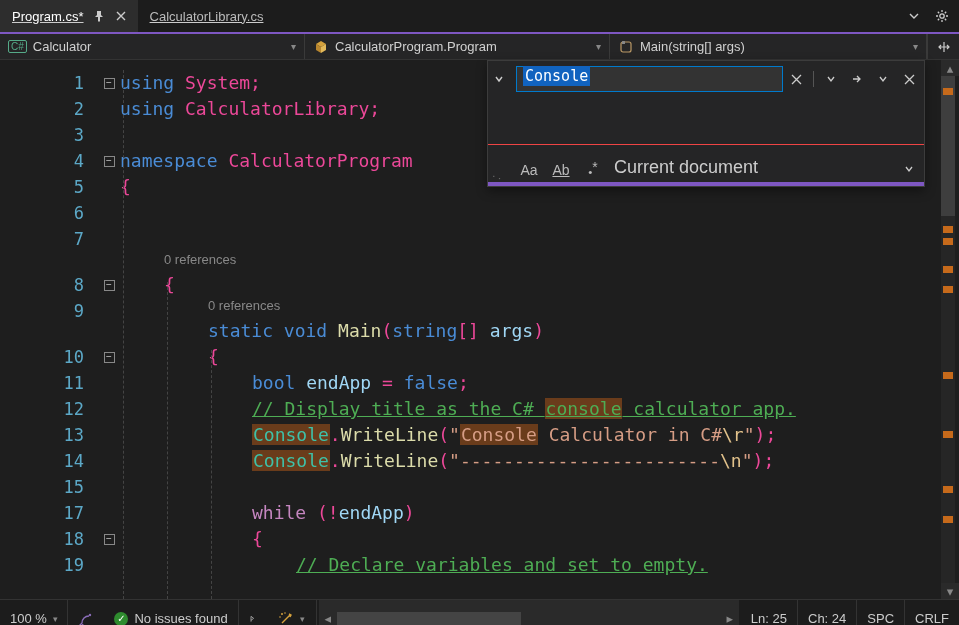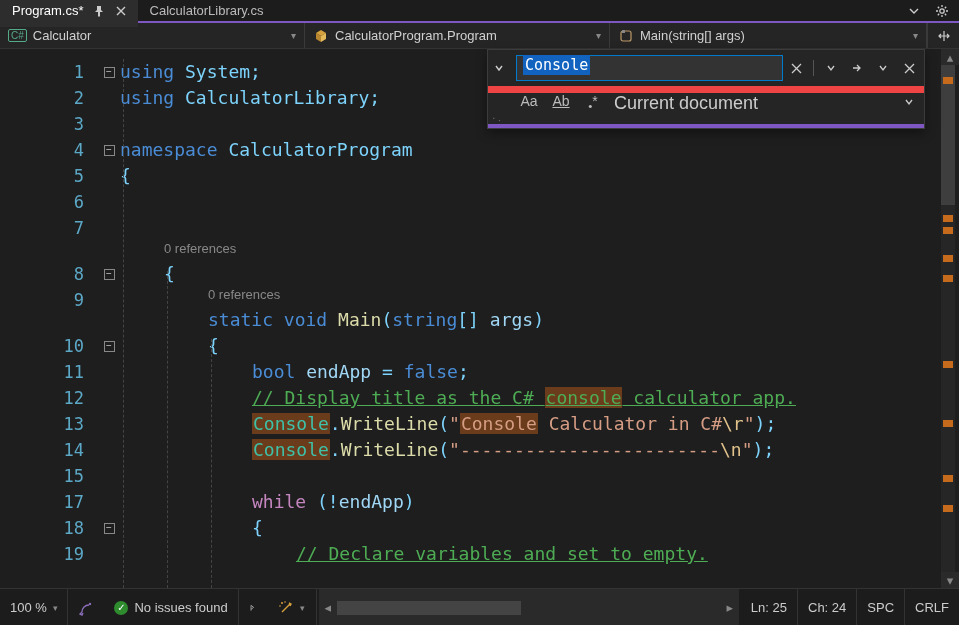--- a/index.html
+++ b/index.html
@@ -6,23 +6,24 @@
 body {
   width:959px; height:625px;
   background:#1e1e1e;
   font-family:"Segoe UI",sans-serif;
   font-size:13px; color:#ccc;
   overflow:hidden;
   position:relative;
 }
 
 .tab-strip {
-  height:21px; background:#1c1c1c;
+  height:32px; background:#1c1c1c;
   display:flex; align-items:center;
   position:relative;
+  text-decoration:underline;
 }
 .tab {
   height:32px; padding:0 10px 0 12px;
   display:flex; align-items:center; gap:8px;
   color:#bbb; cursor:pointer;
 }
 .tab.active { background:#2d2d2d; color:#fff; }
 .tab-close { width:14px; height:14px; display:flex; align-items:center; justify-content:center; color:#ccc; }
 .tab-pin { width:14px; display:flex; align-items:center; justify-content:center; color:#ccc; }
 .tab-right-icons {
@@ -75,21 +76,21 @@
 }
 .code-col {
   flex:1; padding-top:10px;
   font-family:Consolas,monospace; font-size:18px;
   position:relative;
 }
 .code-col .row { height:26px; line-height:26px; white-space:pre;}
 .codelens { height:20px; font-family:"Segoe UI",sans-serif; font-size:13px; color:#888; padding-left:0;}
 .vguide { position:absolute; top:10px; bottom:0; border-left:1px dashed #444;}
 
-.kw{color:#4a8cd6;} .typ{color:#3ec1a8;} .str{color:#d69d85;} .cmt{color:#4ead54;text-decoration:underline;} .id{color:#7dd3fc;} .par{color:#a0d7f5;} .esc{color:#e2c28b;}
+.kw{color:#4a8cd6;} .typ{color:#3ec1a8;} .str{color:#d69d85;} .cmt{color:#4ead54;text-decoration:underline;} .id{color:#ec4899;} .par{color:#a0d7f5;} .esc{color:#e2c28b;}
 .hl1 { background:#264f78; color:#fff; padding:0 1px;}
 .hl2 { background:#6a3c1b; padding:0 1px;}
 
 .find {
   position:absolute; top:0; right:34px;
   width:438px; background:#252526;
   border:1px solid #3c3c3c;
   z-index:5;
   box-shadow:0 4px 10px rgba(0,0,0,.4);
 }
@@ -99,23 +100,24 @@
 }
 .find-expand { width:18px; color:#ccc; text-align:center; cursor:pointer;}
 .find-input {
   flex:1; height:26px; background:#333; border:1px solid #007acc;
   color:#fff; font-size:15px; padding:0 6px;
   font-family:Consolas,monospace;
 }
 .find-input span{ background:#1163bf; padding:1px 2px;}
 .find-icons { display:flex; gap:8px; align-items:center;}
 .find-row2 {
-  height:34px; display:flex; align-items:flex-start; gap:10px;
+  height:34px; display:flex; align-items:flex-end; gap:10px;
   padding:0 6px 0 30px;
-  border-top:7px solid #ef4444;
+  border-top:1px solid #ef4444;
+  margin-top:47px;
 }
 .find-opt { color:#bbb; font-size:14px; width:22px; text-align:center; cursor:pointer;}
 .find-scope { flex:1; color:#ccc; font-size:18px;}
 .find-bottom { height:4px; background:#7e57c2;}
 .find-handle { height:4px; color:#666; font-size:8px; padding-left:4px; line-height:4px;}
 .minimap {
   width:14px; background:#262626; position:relative;
 }
 .minimap .mk { position:absolute; left:2px; right:2px; height:7px; background:#c66a1b;}
 .minimap .thumb { position:absolute; left:0; right:0; background:#555; opacity:.5;}

